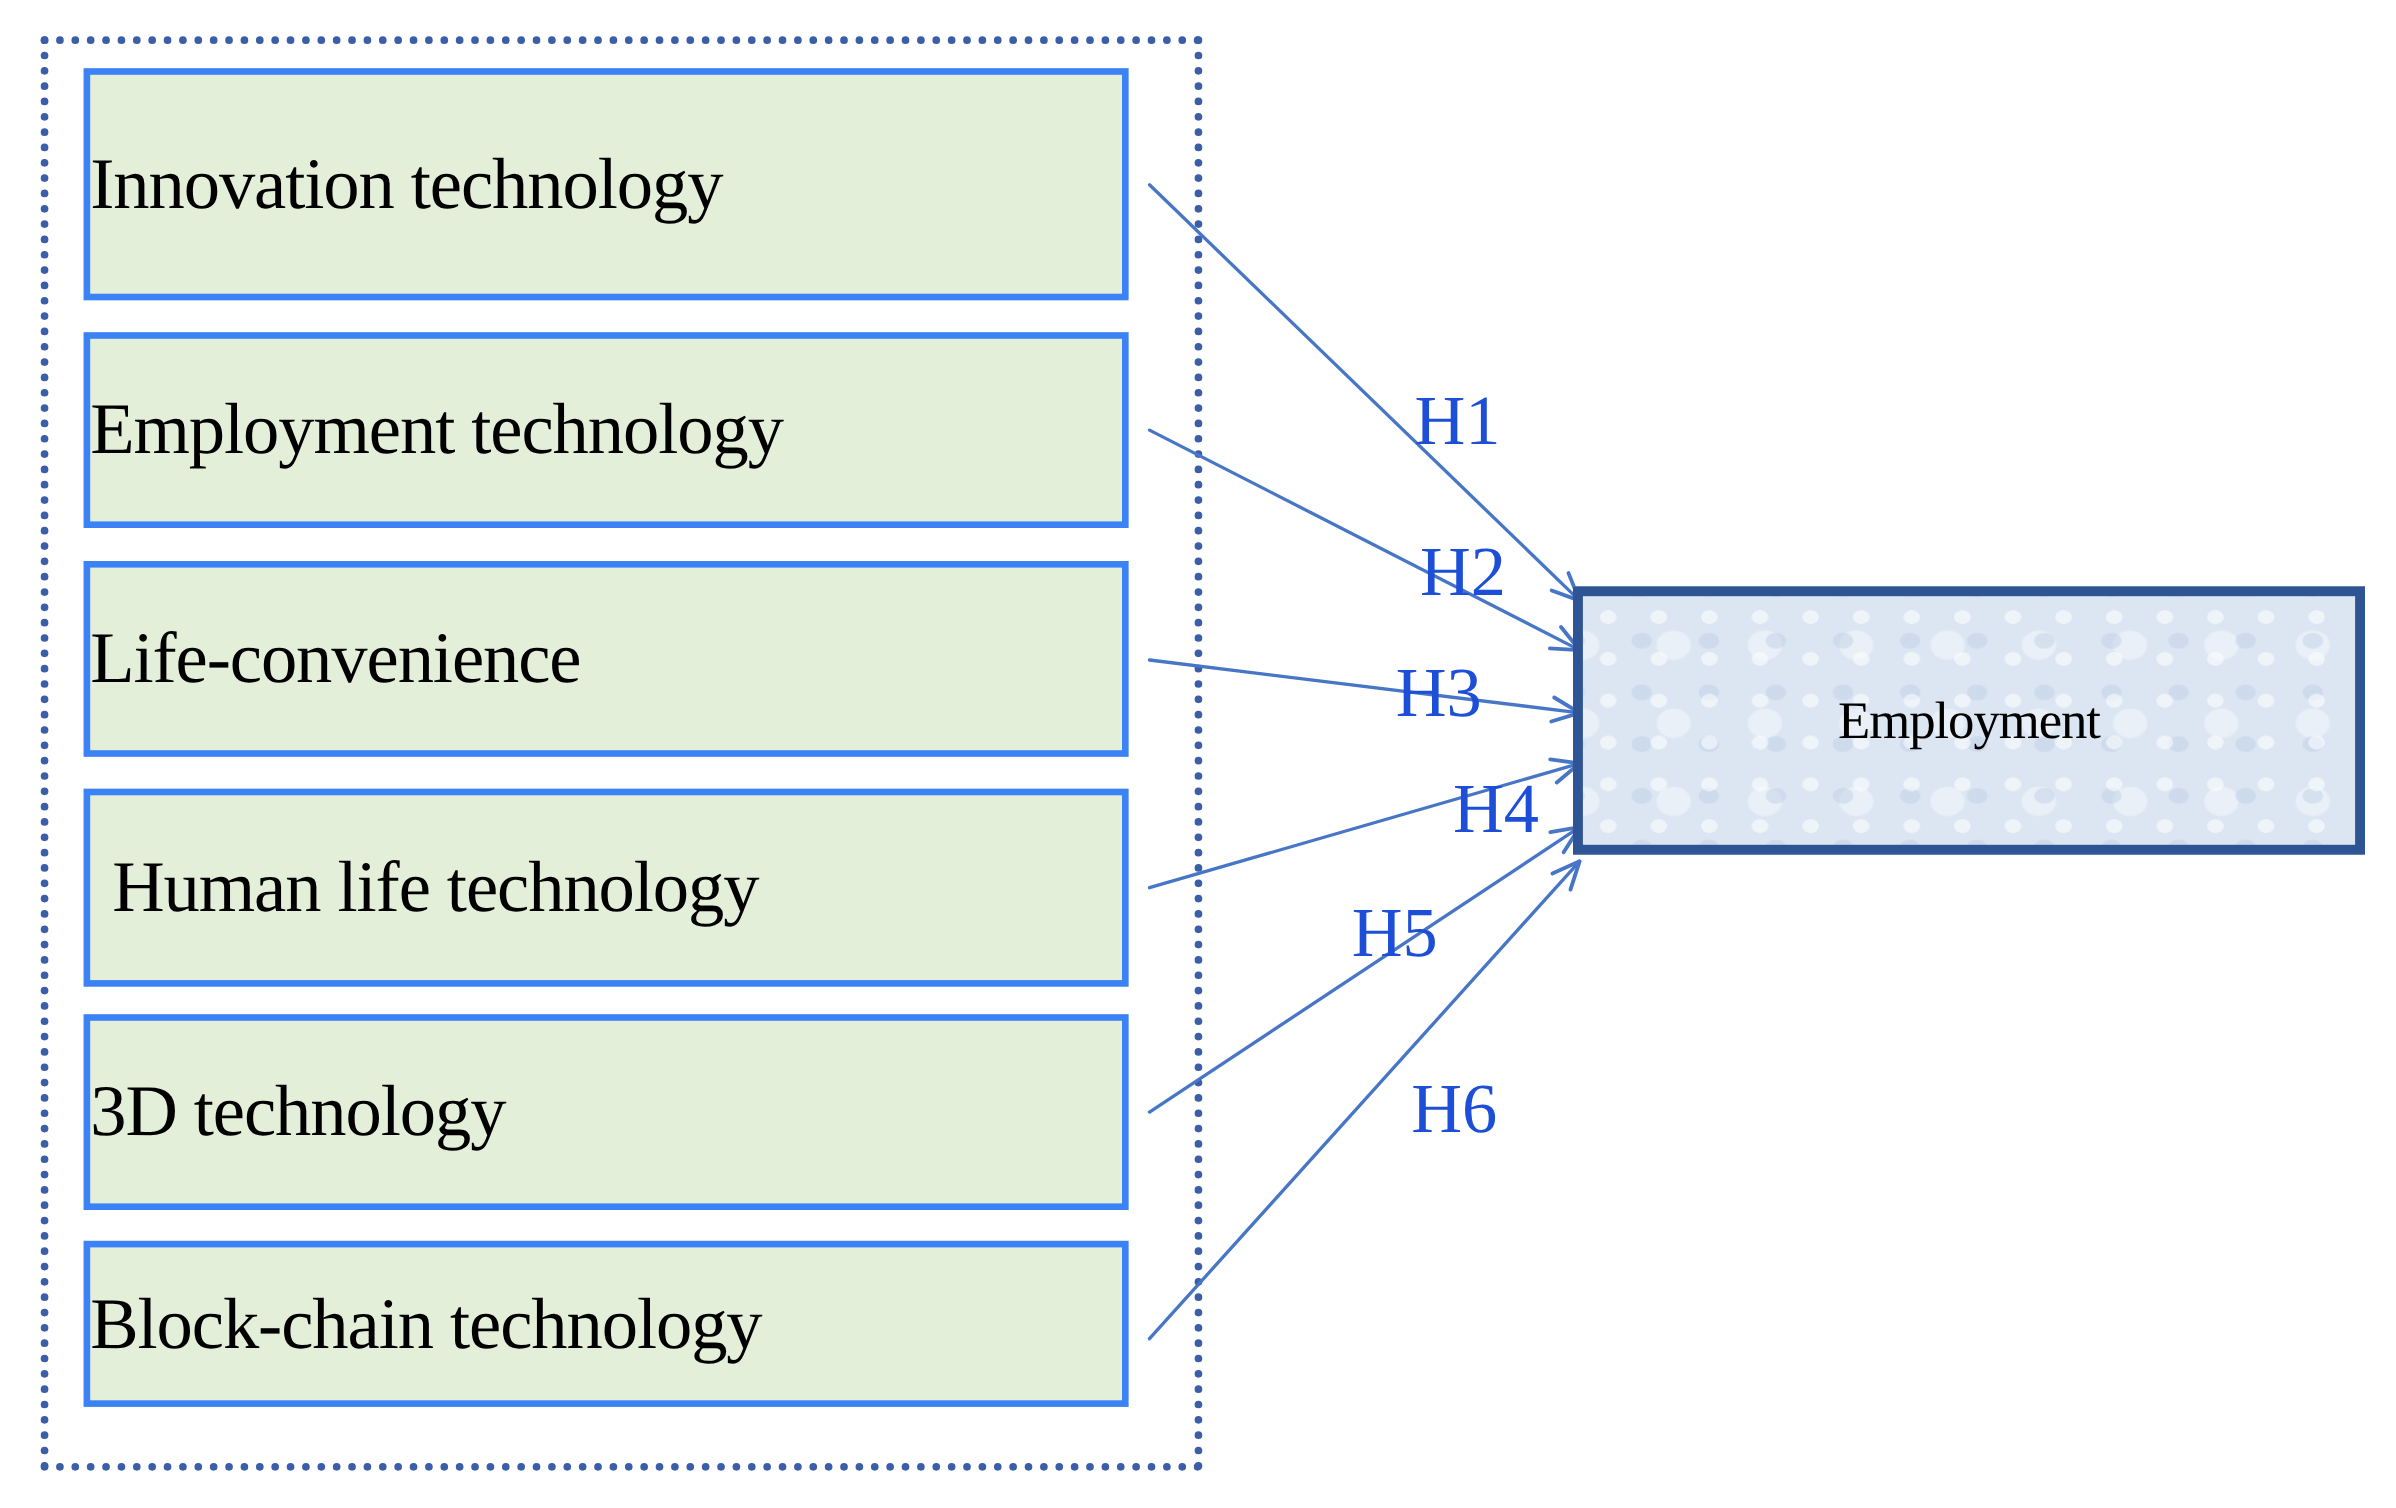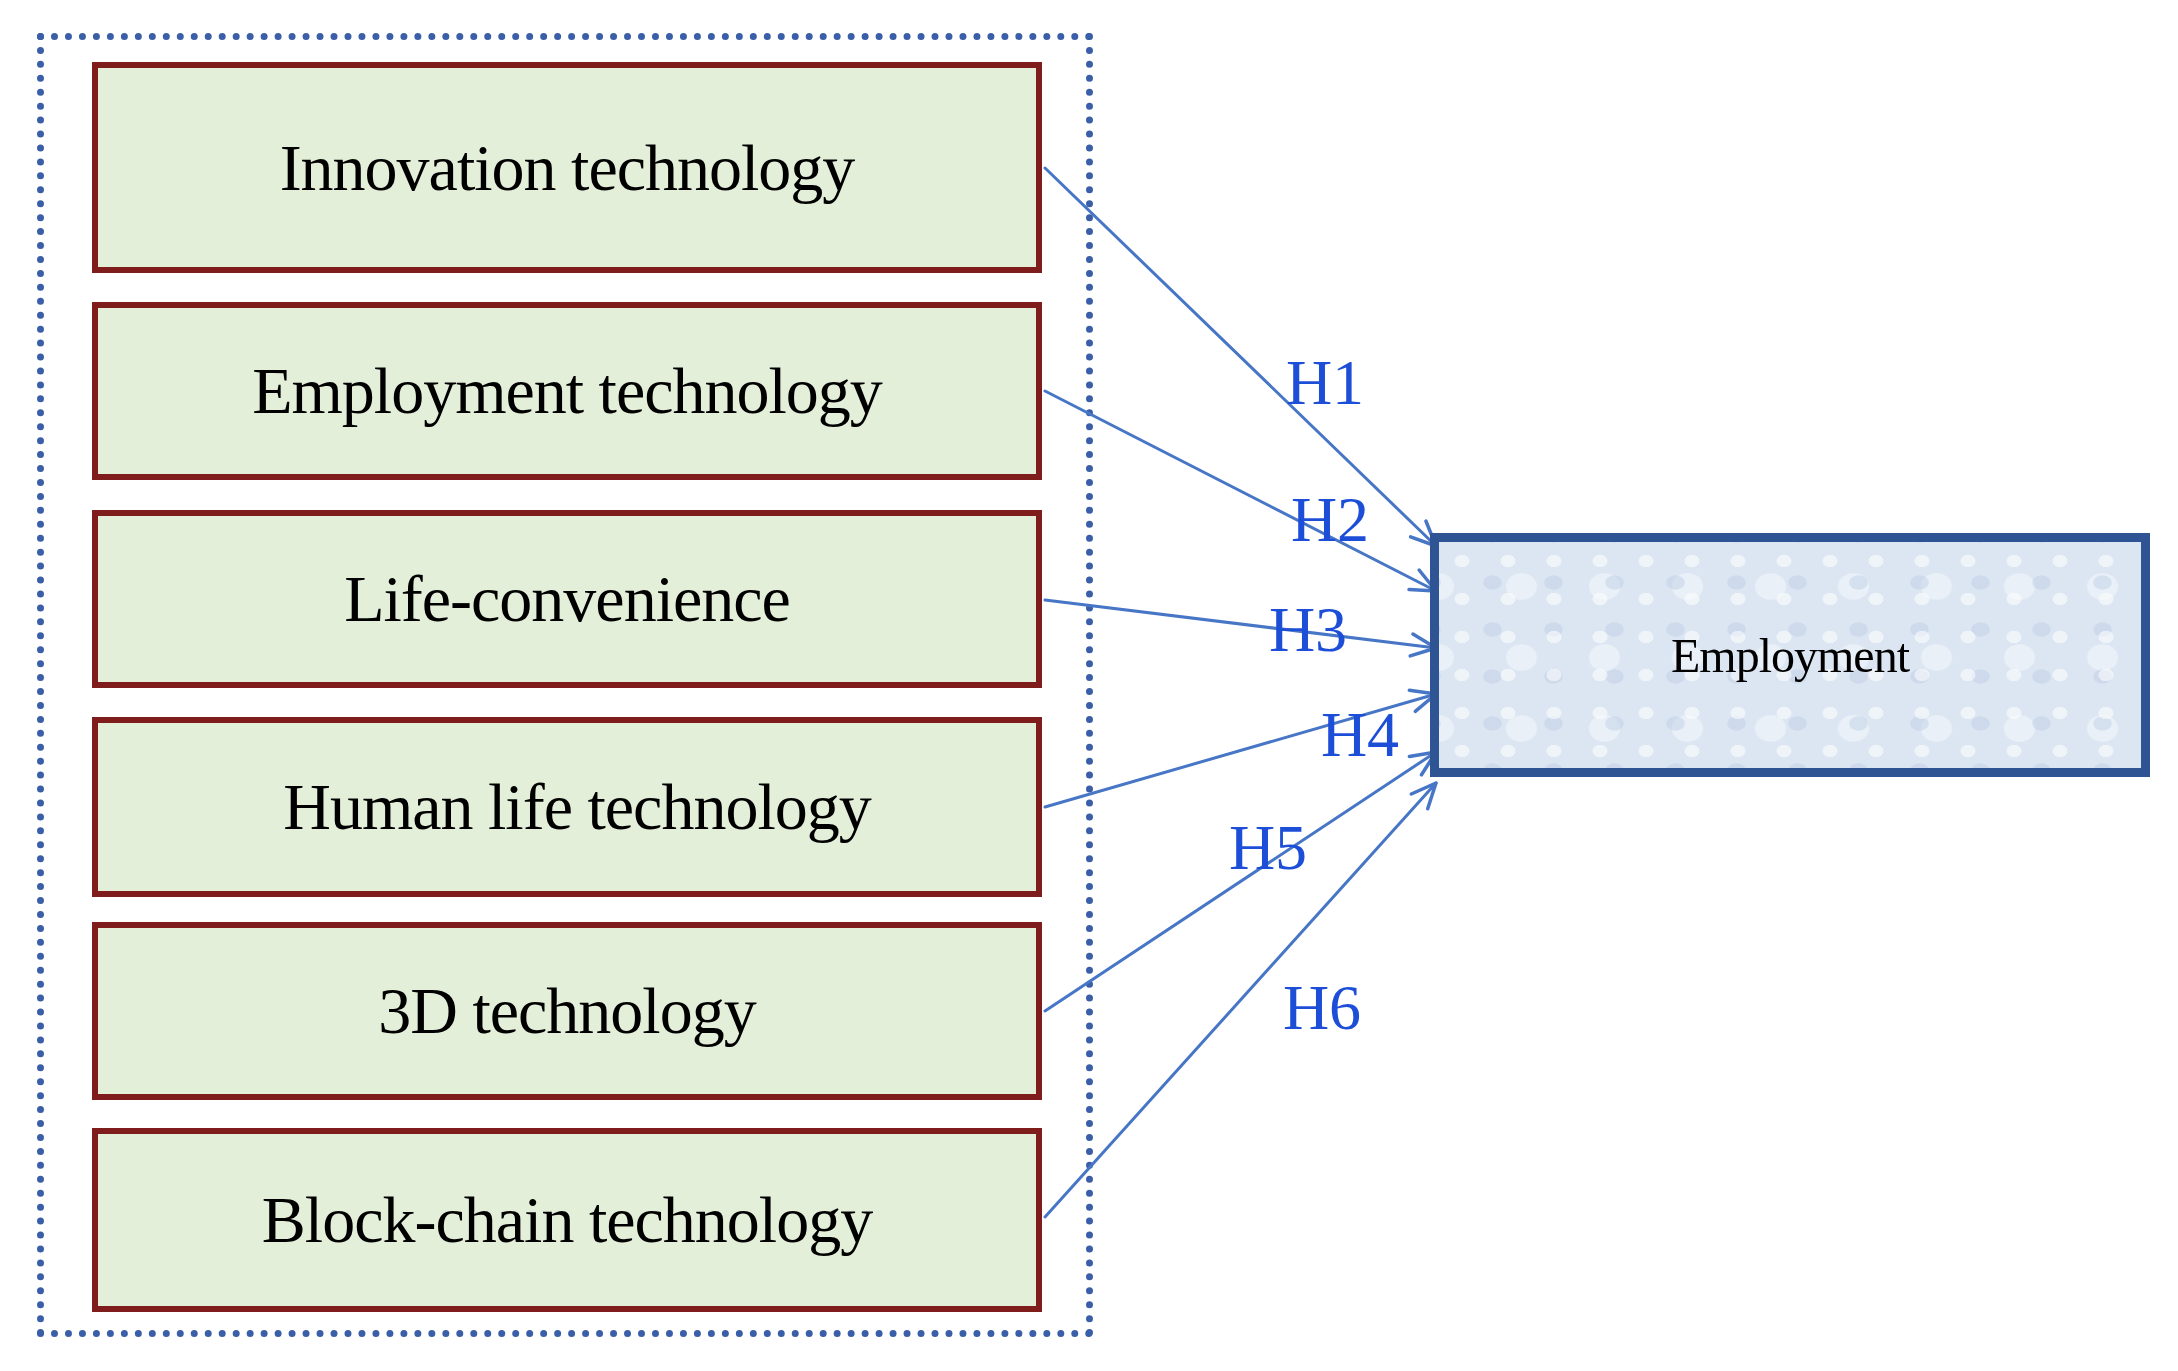--- a/index.html
+++ b/index.html
@@ -6,23 +6,23 @@
   body{
     width:2178px;height:1371px;position:relative;overflow:hidden;
     font-family:"Liberation Serif","DejaVu Serif",serif;
   }
   .canvas{position:absolute;inset:0;}
   .group-border{
     position:absolute;left:37px;top:33px;width:1056px;height:1304px;
     border:7px dotted #3a5fa8;box-sizing:border-box;
   }
   .factor-box{
-    position:absolute;left:92px;width:950px;
-    background:#e4efda;border:6px solid #7f1d1d;box-sizing:border-box;
-    display:flex;align-items:center;justify-content:center;
+    position:absolute;left:76px;width:950px;
+    background:#e4efda;border:6px solid #3b82f6;box-sizing:border-box;
+    display:flex;align-items:center;
   }
   .factor-label{
     font-size:66px;color:#000;letter-spacing:-1px;white-space:nowrap;
   }
   .arrows{position:absolute;left:0;top:0;width:2178px;height:1371px;}
   .hlabel{
     position:absolute;transform:translate(-50%,-50%);
     font-size:64px;color:#1d4ed8;white-space:nowrap;
   }
   .outcome-box{
@@ -54,21 +54,21 @@
   </div>
   <div class="factor-box" style="top:510px;height:178px;">
     <span class="factor-label">Life-convenience</span>
   </div>
   <div class="factor-box" style="top:717px;height:180px;padding-left:20px;">
     <span class="factor-label">Human life technology</span>
   </div>
   <div class="factor-box" style="top:922px;height:178px;">
     <span class="factor-label">3D technology</span>
   </div>
-  <div class="factor-box" style="top:1128px;height:184px;">
+  <div class="factor-box" style="top:1128px;height:151px;">
     <span class="factor-label">Block-chain technology</span>
   </div>
 
   <svg class="arrows" viewBox="0 0 2178 1371" fill="none" stroke="#4776c6" stroke-width="3" stroke-linecap="round" stroke-linejoin="round">
     <line x1="1045" y1="168" x2="1436" y2="546"></line>
     <path d="M1410.6,536.8 L1436,546 L1425.9,521.0" stroke-width="3.5"></path>
     <line x1="1045" y1="391" x2="1436" y2="591"></line>
     <path d="M1409.0,589.5 L1436,591 L1419.1,570.0" stroke-width="3.5"></path>
     <line x1="1045" y1="600" x2="1436" y2="648"></line>
     <path d="M1410.2,655.9 L1436,648 L1412.9,634.1" stroke-width="3.5"></path>

